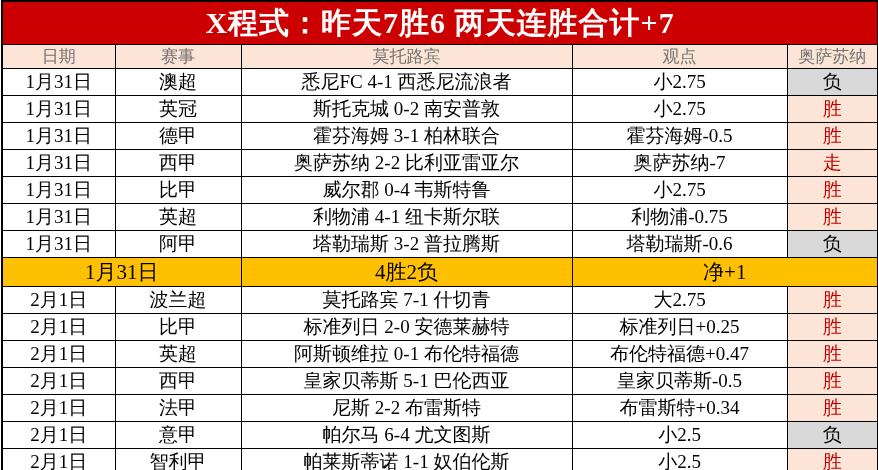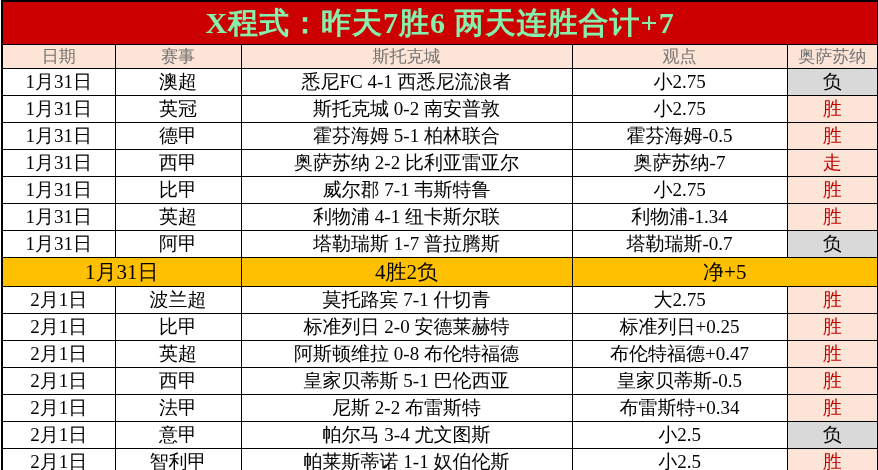--- a/index.html
+++ b/index.html
@@ -21,21 +21,21 @@
     border: 1px solid #000;
     text-align: center;
     vertical-align: middle;
     padding: 0;
     overflow: hidden;
     white-space: nowrap;
     font-weight: normal;
   }
   .title-cell {
     background: var(--banner-red, #cc0000);
-    color: #86efac;
+    color: #ffffff;
     font-weight: bold;
     font-size: 30px;
     height: 42px;
     letter-spacing: 1px;
   }
   .header-row th {
     background: var(--header-peach, #fce4d6);
     color: #737373;
     font-size: 17px;
     height: 23px;
@@ -73,117 +73,117 @@
     <col style="width:215px">
     <col style="width:91px">
   </colgroup>
   <tbody id="table-body">
     <tr>
       <td colspan="5" class="title-cell">X程式：昨天7胜6  两天连胜合计+7</td>
     </tr>
     <tr class="header-row" id="header-row">
         <th>日期</th>
         <th>赛事</th>
-        <th>斯托克城</th>
+        <th>莫托路宾</th>
         <th>观点</th>
         <th>奥萨苏纳</th>
       </tr>
   <tr class="data-row">
         <td>1月31日</td>
         <td>澳超</td>
         <td>悉尼FC 4-1 西悉尼流浪者</td>
         <td>小2.75</td>
         <td class="result-loss">负</td>
       </tr>
       <tr class="data-row">
         <td>1月31日</td>
         <td>英冠</td>
         <td>斯托克城 0-2 南安普敦</td>
         <td>小2.75</td>
         <td class="result-win">胜</td>
       </tr>
       <tr class="data-row">
         <td>1月31日</td>
         <td>德甲</td>
-        <td>霍芬海姆 5-1 柏林联合</td>
+        <td>霍芬海姆 3-1 柏林联合</td>
         <td>霍芬海姆-0.5</td>
         <td class="result-win">胜</td>
       </tr>
       <tr class="data-row">
         <td>1月31日</td>
         <td>西甲</td>
         <td>奥萨苏纳 2-2 比利亚雷亚尔</td>
         <td>奥萨苏纳-7</td>
         <td class="result-push">走</td>
       </tr>
       <tr class="data-row">
         <td>1月31日</td>
         <td>比甲</td>
-        <td>威尔郡 7-1 韦斯特鲁</td>
+        <td>威尔郡 0-4 韦斯特鲁</td>
         <td>小2.75</td>
         <td class="result-win">胜</td>
       </tr>
       <tr class="data-row">
         <td>1月31日</td>
         <td>英超</td>
         <td>利物浦 4-1 纽卡斯尔联</td>
-        <td>利物浦-1.34</td>
+        <td>利物浦-0.75</td>
         <td class="result-win">胜</td>
       </tr>
       <tr class="data-row">
         <td>1月31日</td>
         <td>阿甲</td>
-        <td>塔勒瑞斯 1-7 普拉腾斯</td>
-        <td>塔勒瑞斯-0.7</td>
+        <td>塔勒瑞斯 3-2 普拉腾斯</td>
+        <td>塔勒瑞斯-0.6</td>
         <td class="result-loss">负</td>
       </tr>
       <tr class="summary-row">
         <td colspan="2">1月31日</td>
         <td colspan="1">4胜2负</td>
-        <td colspan="2">净+5</td>
+        <td colspan="2">净+1</td>
       </tr>
       <tr class="data-row">
         <td>2月1日</td>
         <td>波兰超</td>
         <td>莫托路宾 7-1 什切青</td>
         <td>大2.75</td>
         <td class="result-win">胜</td>
       </tr>
       <tr class="data-row">
         <td>2月1日</td>
         <td>比甲</td>
         <td>标准列日 2-0 安德莱赫特</td>
         <td>标准列日+0.25</td>
         <td class="result-win">胜</td>
       </tr>
       <tr class="data-row">
         <td>2月1日</td>
         <td>英超</td>
-        <td>阿斯顿维拉 0-8 布伦特福德</td>
+        <td>阿斯顿维拉 0-1 布伦特福德</td>
         <td>布伦特福德+0.47</td>
         <td class="result-win">胜</td>
       </tr>
       <tr class="data-row">
         <td>2月1日</td>
         <td>西甲</td>
         <td>皇家贝蒂斯 5-1 巴伦西亚</td>
         <td>皇家贝蒂斯-0.5</td>
         <td class="result-win">胜</td>
       </tr>
       <tr class="data-row">
         <td>2月1日</td>
         <td>法甲</td>
         <td>尼斯 2-2 布雷斯特</td>
         <td>布雷斯特+0.34</td>
         <td class="result-win">胜</td>
       </tr>
       <tr class="data-row">
         <td>2月1日</td>
         <td>意甲</td>
-        <td>帕尔马 3-4 尤文图斯</td>
+        <td>帕尔马 6-4 尤文图斯</td>
         <td>小2.5</td>
         <td class="result-loss">负</td>
       </tr>
       <tr class="data-row">
         <td>2月1日</td>
         <td>智利甲</td>
         <td>帕莱斯蒂诺 1-1 奴伯伦斯</td>
         <td>小2.5</td>
         <td class="result-win">胜</td>
       </tr>

